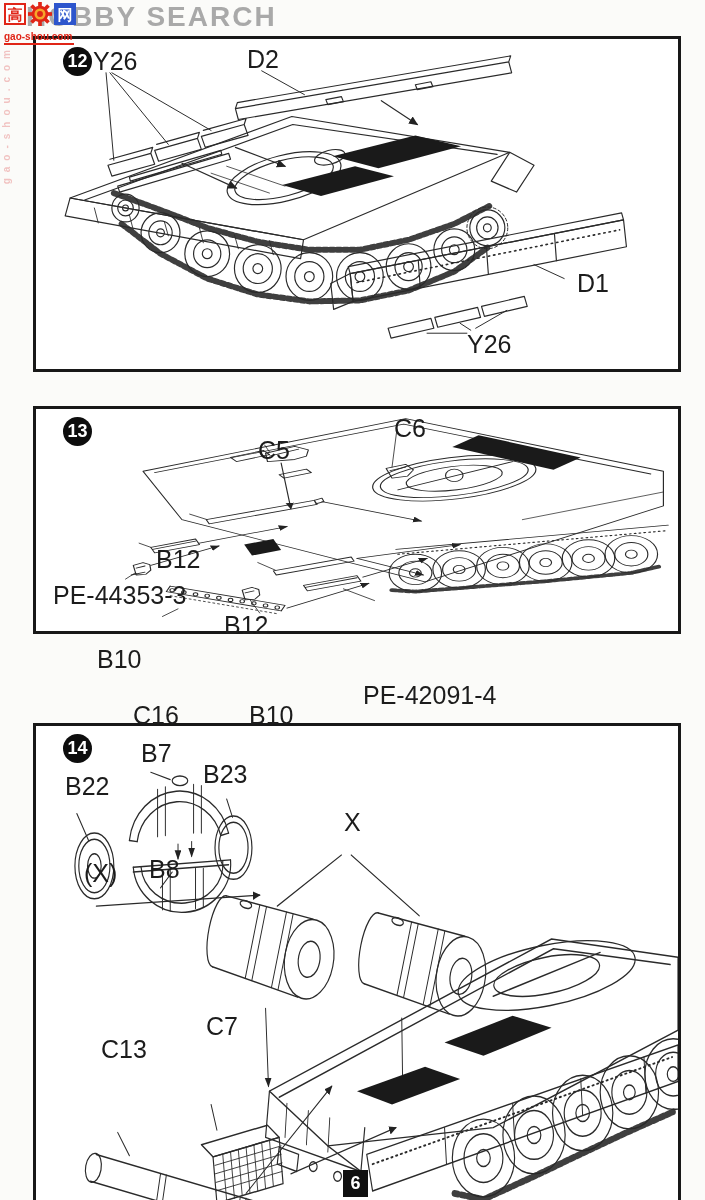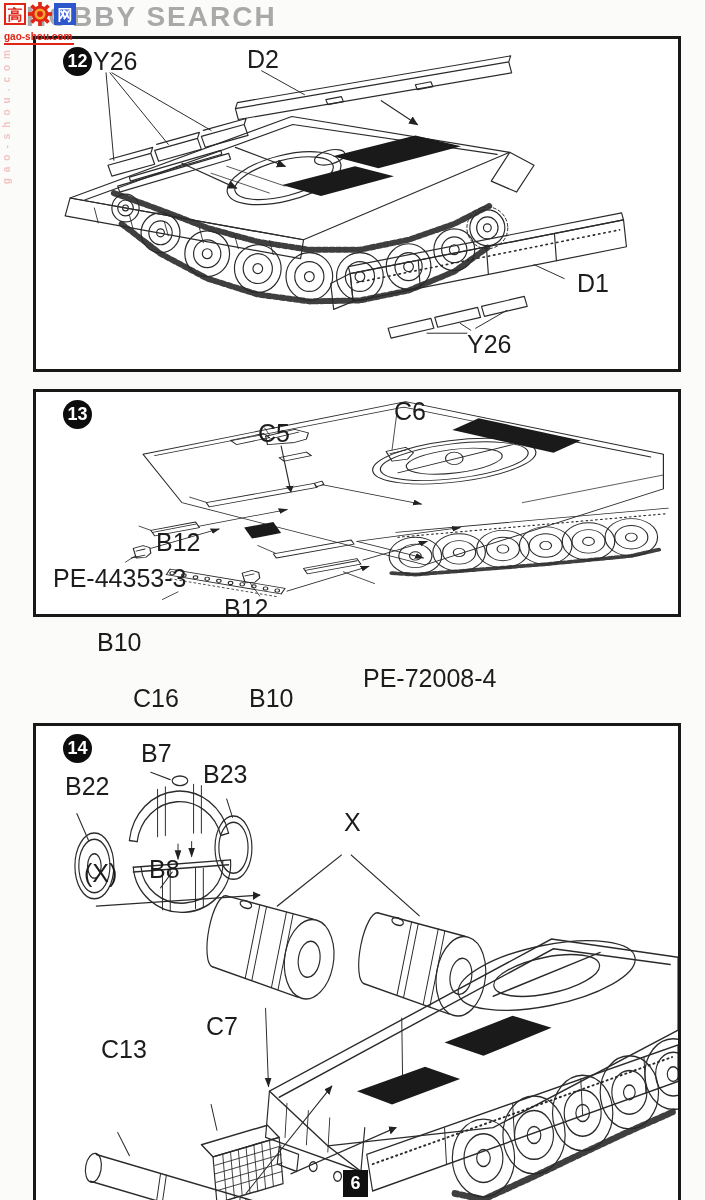--- a/index.html
+++ b/index.html
@@ -19,21 +19,21 @@
   .logo-box.blue{color:#fff;background:#2d55cc}
   .logo-gear{width:24px;height:24px;display:block}
   .logo-site{display:inline-block;font-size:10px;font-weight:700;color:#e02517;
     border-bottom:2px solid #e02517;line-height:11px;padding:1px 2px 1px 0;margin-top:1px;white-space:nowrap}
   .wm-side{
     position:absolute;left:1px;top:44px;writing-mode:vertical-rl;transform:rotate(180deg);
     font-size:10px;font-weight:700;letter-spacing:6px;color:rgba(222,80,80,.33);z-index:1;
   }
   .panel{position:absolute;left:33px;width:648px;border:3px solid #181818;background:#fff;box-sizing:border-box}
   .p12{top:36px;height:336px}
-  .p13{top:389px;height:228px}
+  .p13{top:406px;height:228px}
   .p14{top:723px;height:533px}
   .art{position:absolute;left:0;top:0;width:100%;height:100%;display:block}
   .badge{
     position:absolute;left:7px;top:8px;width:29px;height:29px;border-radius:50%;
     background:#0d0d0d;color:#fff;font-size:18px;font-weight:700;
     display:flex;align-items:center;justify-content:center;z-index:3;margin-left:20px;
   }
   .lbl{position:absolute;font-size:25px;line-height:20px;color:#1c1c1c;white-space:nowrap;z-index:3}
   .pagenum{
     position:absolute;left:343px;top:1170px;width:25px;height:27px;background:#101010;
@@ -247,21 +247,21 @@
   </svg>
   <span class="badge">13</span>
   <span class="lbl" style="left:222px;top:31px">C5</span>
   <span class="lbl" style="left:358px;top:9px">C6</span>
   <span class="lbl" style="left:120px;top:140px">B12</span>
   <span class="lbl" style="left:17px;top:176px">PE-44353-3</span>
   <span class="lbl" style="left:61px;top:240px">B10</span>
   <span class="lbl" style="left:188px;top:206px">B12</span>
   <span class="lbl" style="left:97px;top:296px">C16</span>
   <span class="lbl" style="left:213px;top:296px">B10</span>
-  <span class="lbl" style="left:327px;top:276px">PE-72008-4</span>
+  <span class="lbl" style="left:327px;top:276px">PE-42091-4</span>
 </section>
 
 <section class="panel p14">
   <svg class="art" viewBox="0 0 660 433" preserveAspectRatio="none">
     <defs>
       <marker id="ah14" markerWidth="9" markerHeight="8" refX="7" refY="3.5" orient="auto">
         <path d="M0 0 L8 3.5 L0 7 Z" fill="#222"></path>
       </marker>
     </defs>
     <g stroke="#2a2a2a" fill="none" stroke-width="1.2" stroke-linejoin="round" stroke-linecap="round">

